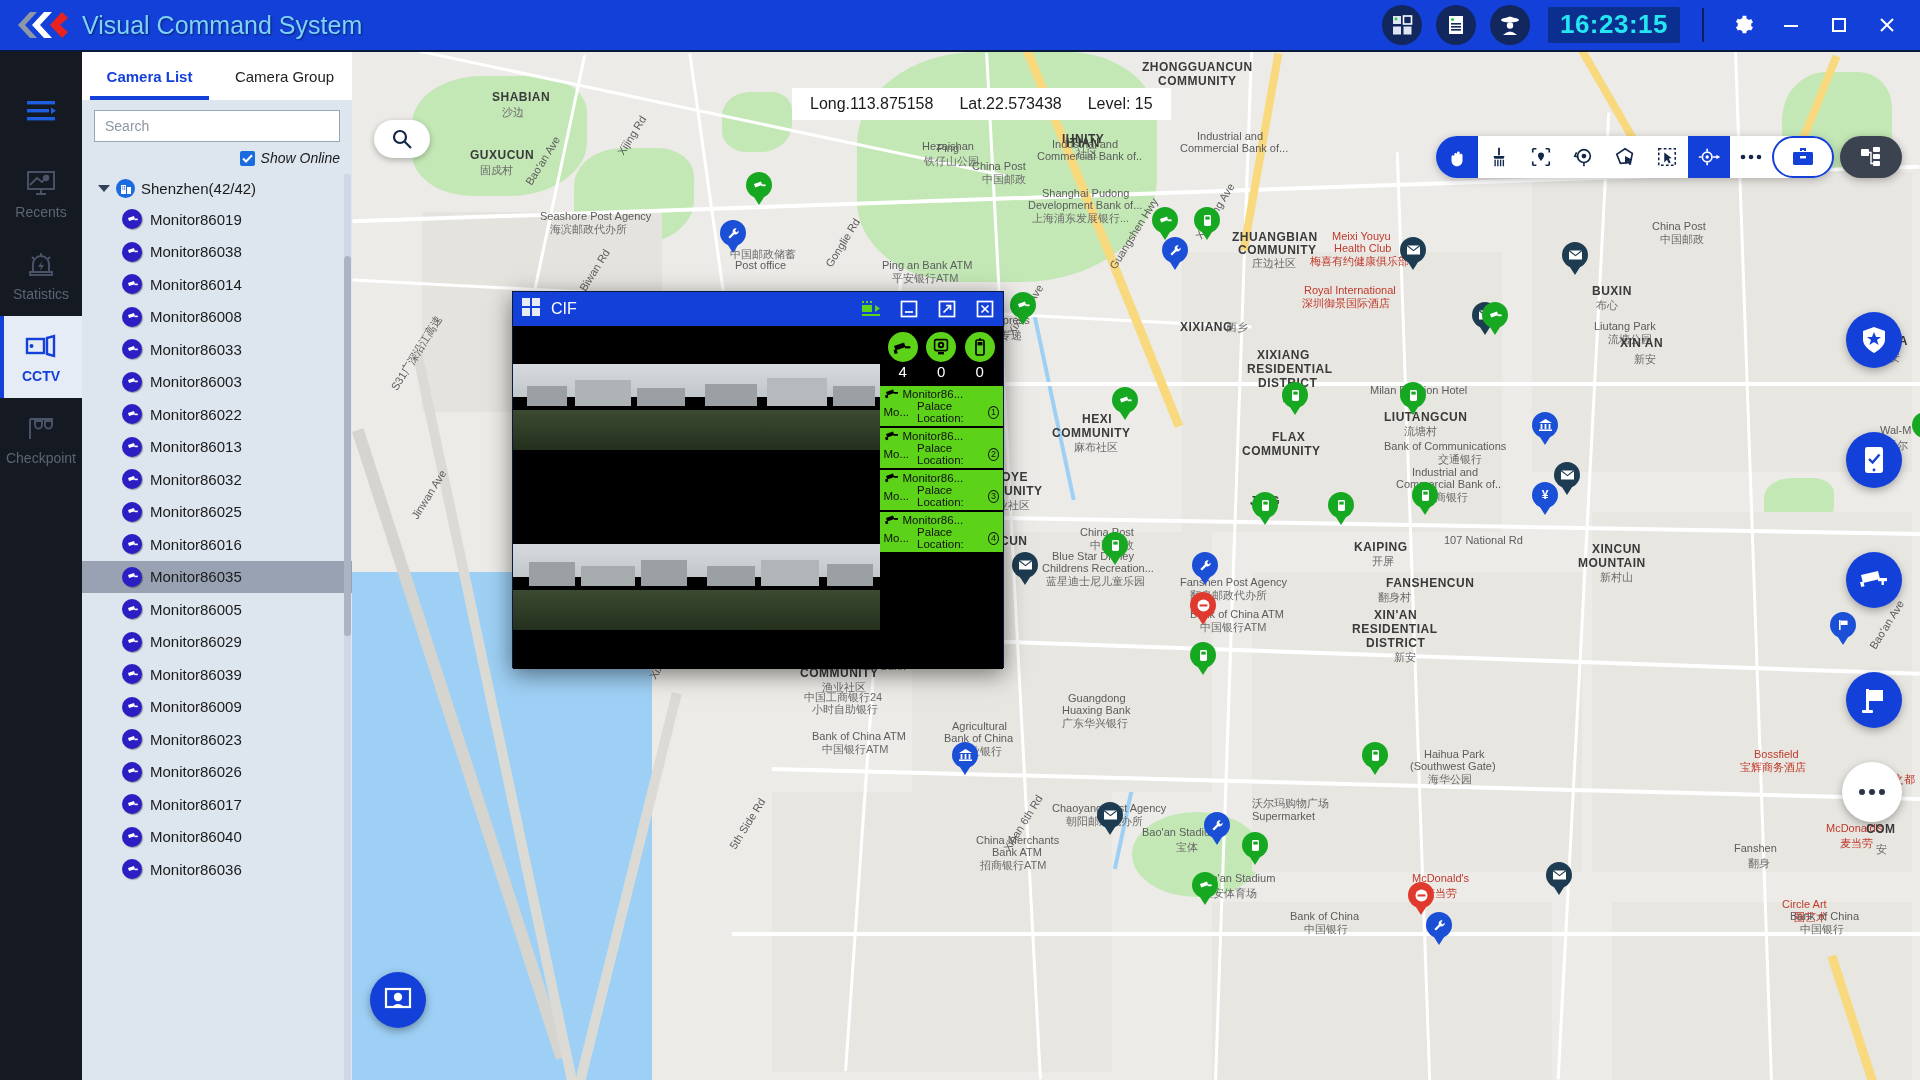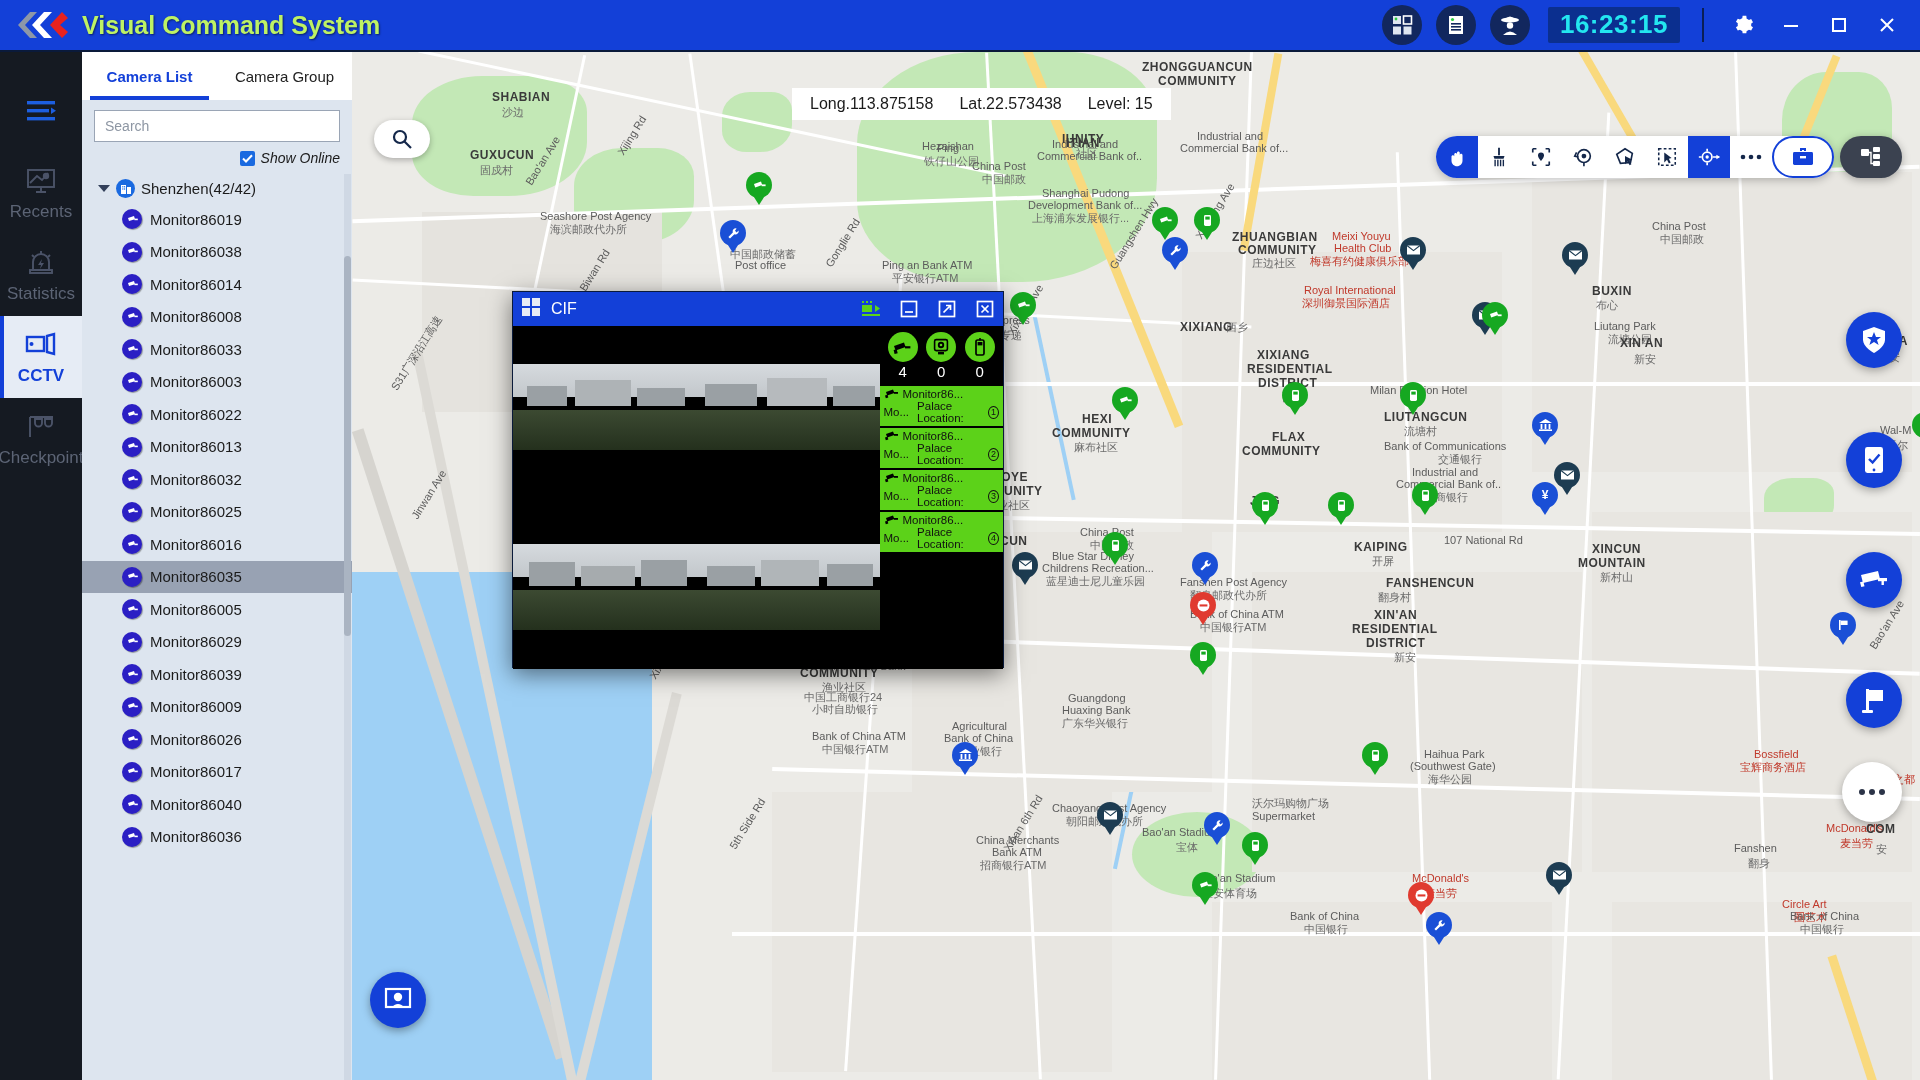--- a/index.html
+++ b/index.html
@@ -11,21 +11,21 @@
   }
 
   
   #titlebar {
     position:absolute; top:0; left:0; width:1920px; height:52px;
     background:#1340d8; display:flex; align-items:center;
     border-bottom:2px solid #0a1a3a;
   }
   #logo-wrap { display:flex; align-items:center; margin-left:14px; }
   #app-title {
-    color:#bef264; font-size:25px; font-weight:700; margin-left:12px;
+    color:#7dd3fc; font-size:25px; font-weight:400; margin-left:12px;
     text-shadow:1px 1px 2px rgba(0,0,0,.5);
     white-space:nowrap;
   }
   #tb-right { margin-left:auto; display:flex; align-items:center; gap:14px; padding-right:16px; }
   .tb-circle {
     width:40px;height:40px;border-radius:50%;
     background:#12275e; display:flex;align-items:center;justify-content:center;
     cursor:pointer;
   }
   #clock {
@@ -42,21 +42,21 @@
 
   
   #rail {
     position:absolute; top:52px; left:0; width:82px; height:1028px;
     background:#151a22; display:flex; flex-direction:column; align-items:center;
     padding-top:18px;
   }
   .rail-item {
     width:82px; height:82px; display:flex; flex-direction:column;
     align-items:center; justify-content:center; cursor:pointer;
-    color:#5c6475; font-size:17px; gap:5px; position:relative;
+    color:#5c6475; font-size:14px; gap:5px; position:relative;
   }
   .rail-item.active { background:#e6ecf5; color:#1340d8; font-weight:bold; }
   .rail-item.active::before {
     content:""; position:absolute; left:0; top:0; width:4px; height:100%;
     background:#1340d8;
   }
   .rail-icon { width:34px; height:32px; display:flex; align-items:center; justify-content:center; }
 
   
   #panel {
@@ -527,20 +527,29 @@
           <span>Monitor86039</span>
         </div>
         <div class="cam-row">
           <span class="cam-dot">
             <svg width="13" height="13" viewBox="0 0 13 13">
               <path d="M2 5 L8 3 L9 6.2 L3 8 Z" fill="#fff"></path>
               <rect x="8.4" y="5.6" width="3.4" height="1.6" fill="#fff"></rect>
             </svg>
           </span>
           <span>Monitor86009</span>
+        </div>
+        <div class="cam-row">
+          <span class="cam-dot">
+            <svg width="13" height="13" viewBox="0 0 13 13">
+              <path d="M2 5 L8 3 L9 6.2 L3 8 Z" fill="#fff"></path>
+              <rect x="8.4" y="5.6" width="3.4" height="1.6" fill="#fff"></rect>
+            </svg>
+          </span>
+          <span>Monitor86023</span>
         </div>
         <div class="cam-row">
           <span class="cam-dot">
             <svg width="13" height="13" viewBox="0 0 13 13">
               <path d="M2 5 L8 3 L9 6.2 L3 8 Z" fill="#fff"></path>
               <rect x="8.4" y="5.6" width="3.4" height="1.6" fill="#fff"></rect>
             </svg>
           </span>
           <span>Monitor86026</span>
         </div>

